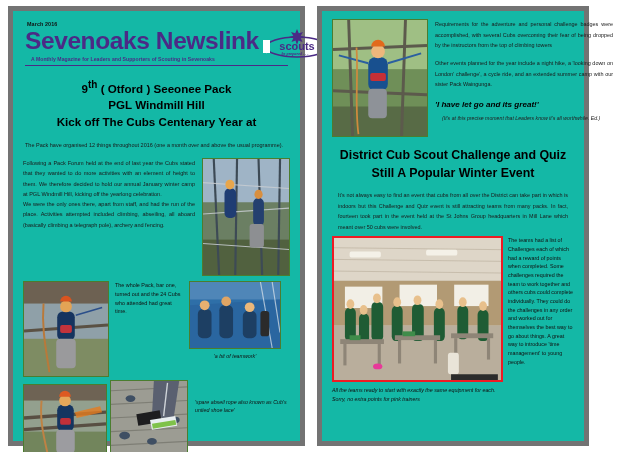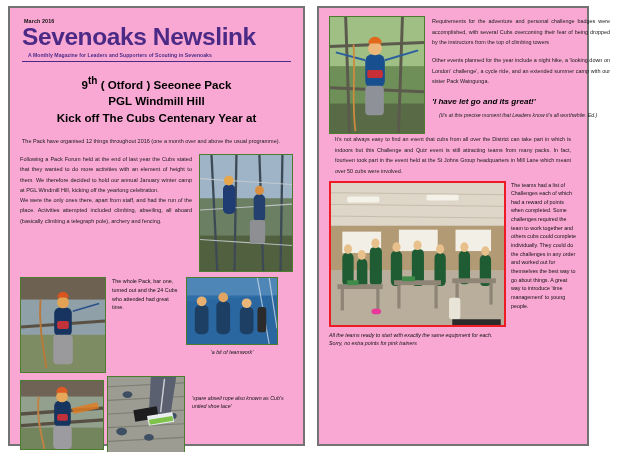--- a/index.html
+++ b/index.html
@@ -4,21 +4,21 @@
 <style>
   html,body{margin:0;padding:0;}
   body{
     width:640px;height:452px;overflow:hidden;
     background:#ffffff;
     font-family:"Liberation Sans", sans-serif;
     color:#000;
   }
   .spread{position:relative;width:640px;height:452px;display:flex;gap:0;background:#fff;}
 
-  .page{position:relative;background:#f9a8d4;border:2px solid #737373;box-sizing:border-box;}
+  .page{position:relative;background:#14b8a6;border:5px solid #737373;box-sizing:border-box;}
   .page-left{width:297px;height:440px;margin:6px 0 0 8px;padding:8px 10px 0 10px;}
   .page-right{width:272px;height:440px;margin:6px 0 0 12px;padding:8px 10px 0 10px;}
 
   
   .date{font-size:5.4px;font-weight:bold;color:#111;letter-spacing:.1px;margin:2px 0 1px 4px;}
   .masthead{display:flex;align-items:center;justify-content:space-between;margin:0 0 0 2px;}
   .mast-title{
     font-family:"Liberation Sans", sans-serif;
     font-size:24.5px;font-weight:bold;color:#4b2a86;letter-spacing:-0.4px;line-height:1;
     white-space:nowrap;
@@ -75,20 +75,32 @@
 <div class="spread">
 
   <div class="page page-left">
 
     <div class="date">March 2016</div>
 
     <div class="masthead">
       <div>
         <div class="mast-title">Sevenoaks Newslink</div>
         <div class="mast-sub">A Monthly Magazine for Leaders and Supporters of Scouting in Sevenoaks</div>
+      </div>
+      <div class="logo">
+        <svg viewBox="0 0 144 68" xmlns="http://www.w3.org/2000/svg" aria-hidden="true">
+          <ellipse cx="72" cy="38" rx="62" ry="20" fill="none" stroke="#4b2a86" stroke-width="3.2"></ellipse>
+          <path d="M8 30 Q 0 40 12 52 Q 4 40 14 32 Z" fill="#ffffff"></path>
+          <rect x="4" y="24" width="14" height="26" fill="#ffffff"></rect>
+          <g fill="#4b2a86">
+            <path d="M72 2 l3.6 8.4 L84 8 l-4.6 7.4 L88 18 l-8.4 2.4 L83 28 l-8-3 -3 9 -3-9 -8 3 3.6-7.6 L56 18 l8.6-2.6 L60 8 l8.4 2.4 Z"></path>
+          </g>
+          <text x="72" y="44" text-anchor="middle" font-family="Liberation Sans, sans-serif" font-size="22" font-weight="bold" fill="#4b2a86">scouts</text>
+          <text x="68" y="54" text-anchor="middle" font-family="Liberation Serif, serif" font-size="8.5" font-style="italic" font-weight="bold" fill="#4b2a86">be prepared . . .</text>
+        </svg>
       </div>
     </div>
     <div class="rule"></div>
 
     <div class="headline">
       <div>
         <span>9</span><sup>th</sup><span> ( Otford ) Seeonee Pack</span>
       </div>
       <div>PGL Windmill Hill</div>
       <div>Kick off The Cubs Centenary Year at</div>
@@ -270,20 +282,24 @@
         </div>
       </div>
       <div style="width:178px;flex:none;" class="rbody rp-top">
         <p>Requirements for the adventure and personal challenge badges were accomplished, with several Cubs overcoming their fear of being dropped by the instructors from the top of climbing towers</p>
         <p>Other events planned for the year include a night hike, a 'looking down on London' challenge', a cycle ride, and an extended summer camp with our sister Pack Waingunga.</p>
         <div class="quote">'I have let go and its great!'</div>
         <div class="edit-note">(It's at this precise moment that Leaders know it's all worthwhile. Ed.)</div>
       </div>
     </div>
 
+    <div class="headline2">
+      <div>District Cub Scout Challenge and Quiz</div>
+      <div>Still A Popular Winter Event</div>
+    </div>
 
     <div class="rbody" style="margin:0 6px 0 6px;">
       <p>It's not always easy to find an event that cubs from all over the District can take part in which is indoors but this Challenge and Quiz event is still attracting teams from many packs. In fact, fourteen took part in the event held at the St Johns Group headquarters in Mill Lane which meant over 50 cubs were involved.</p>
     </div>
 
     <div class="rp-photo-wrap">
       <div style="flex:1 1 auto;">
         <div class="photo ph-red" style="width:100%;height:146px;">
           <svg viewBox="0 0 214 146" preserveAspectRatio="none" xmlns="http://www.w3.org/2000/svg">
             <rect width="214" height="146" fill="#cfc5b4"></rect>

